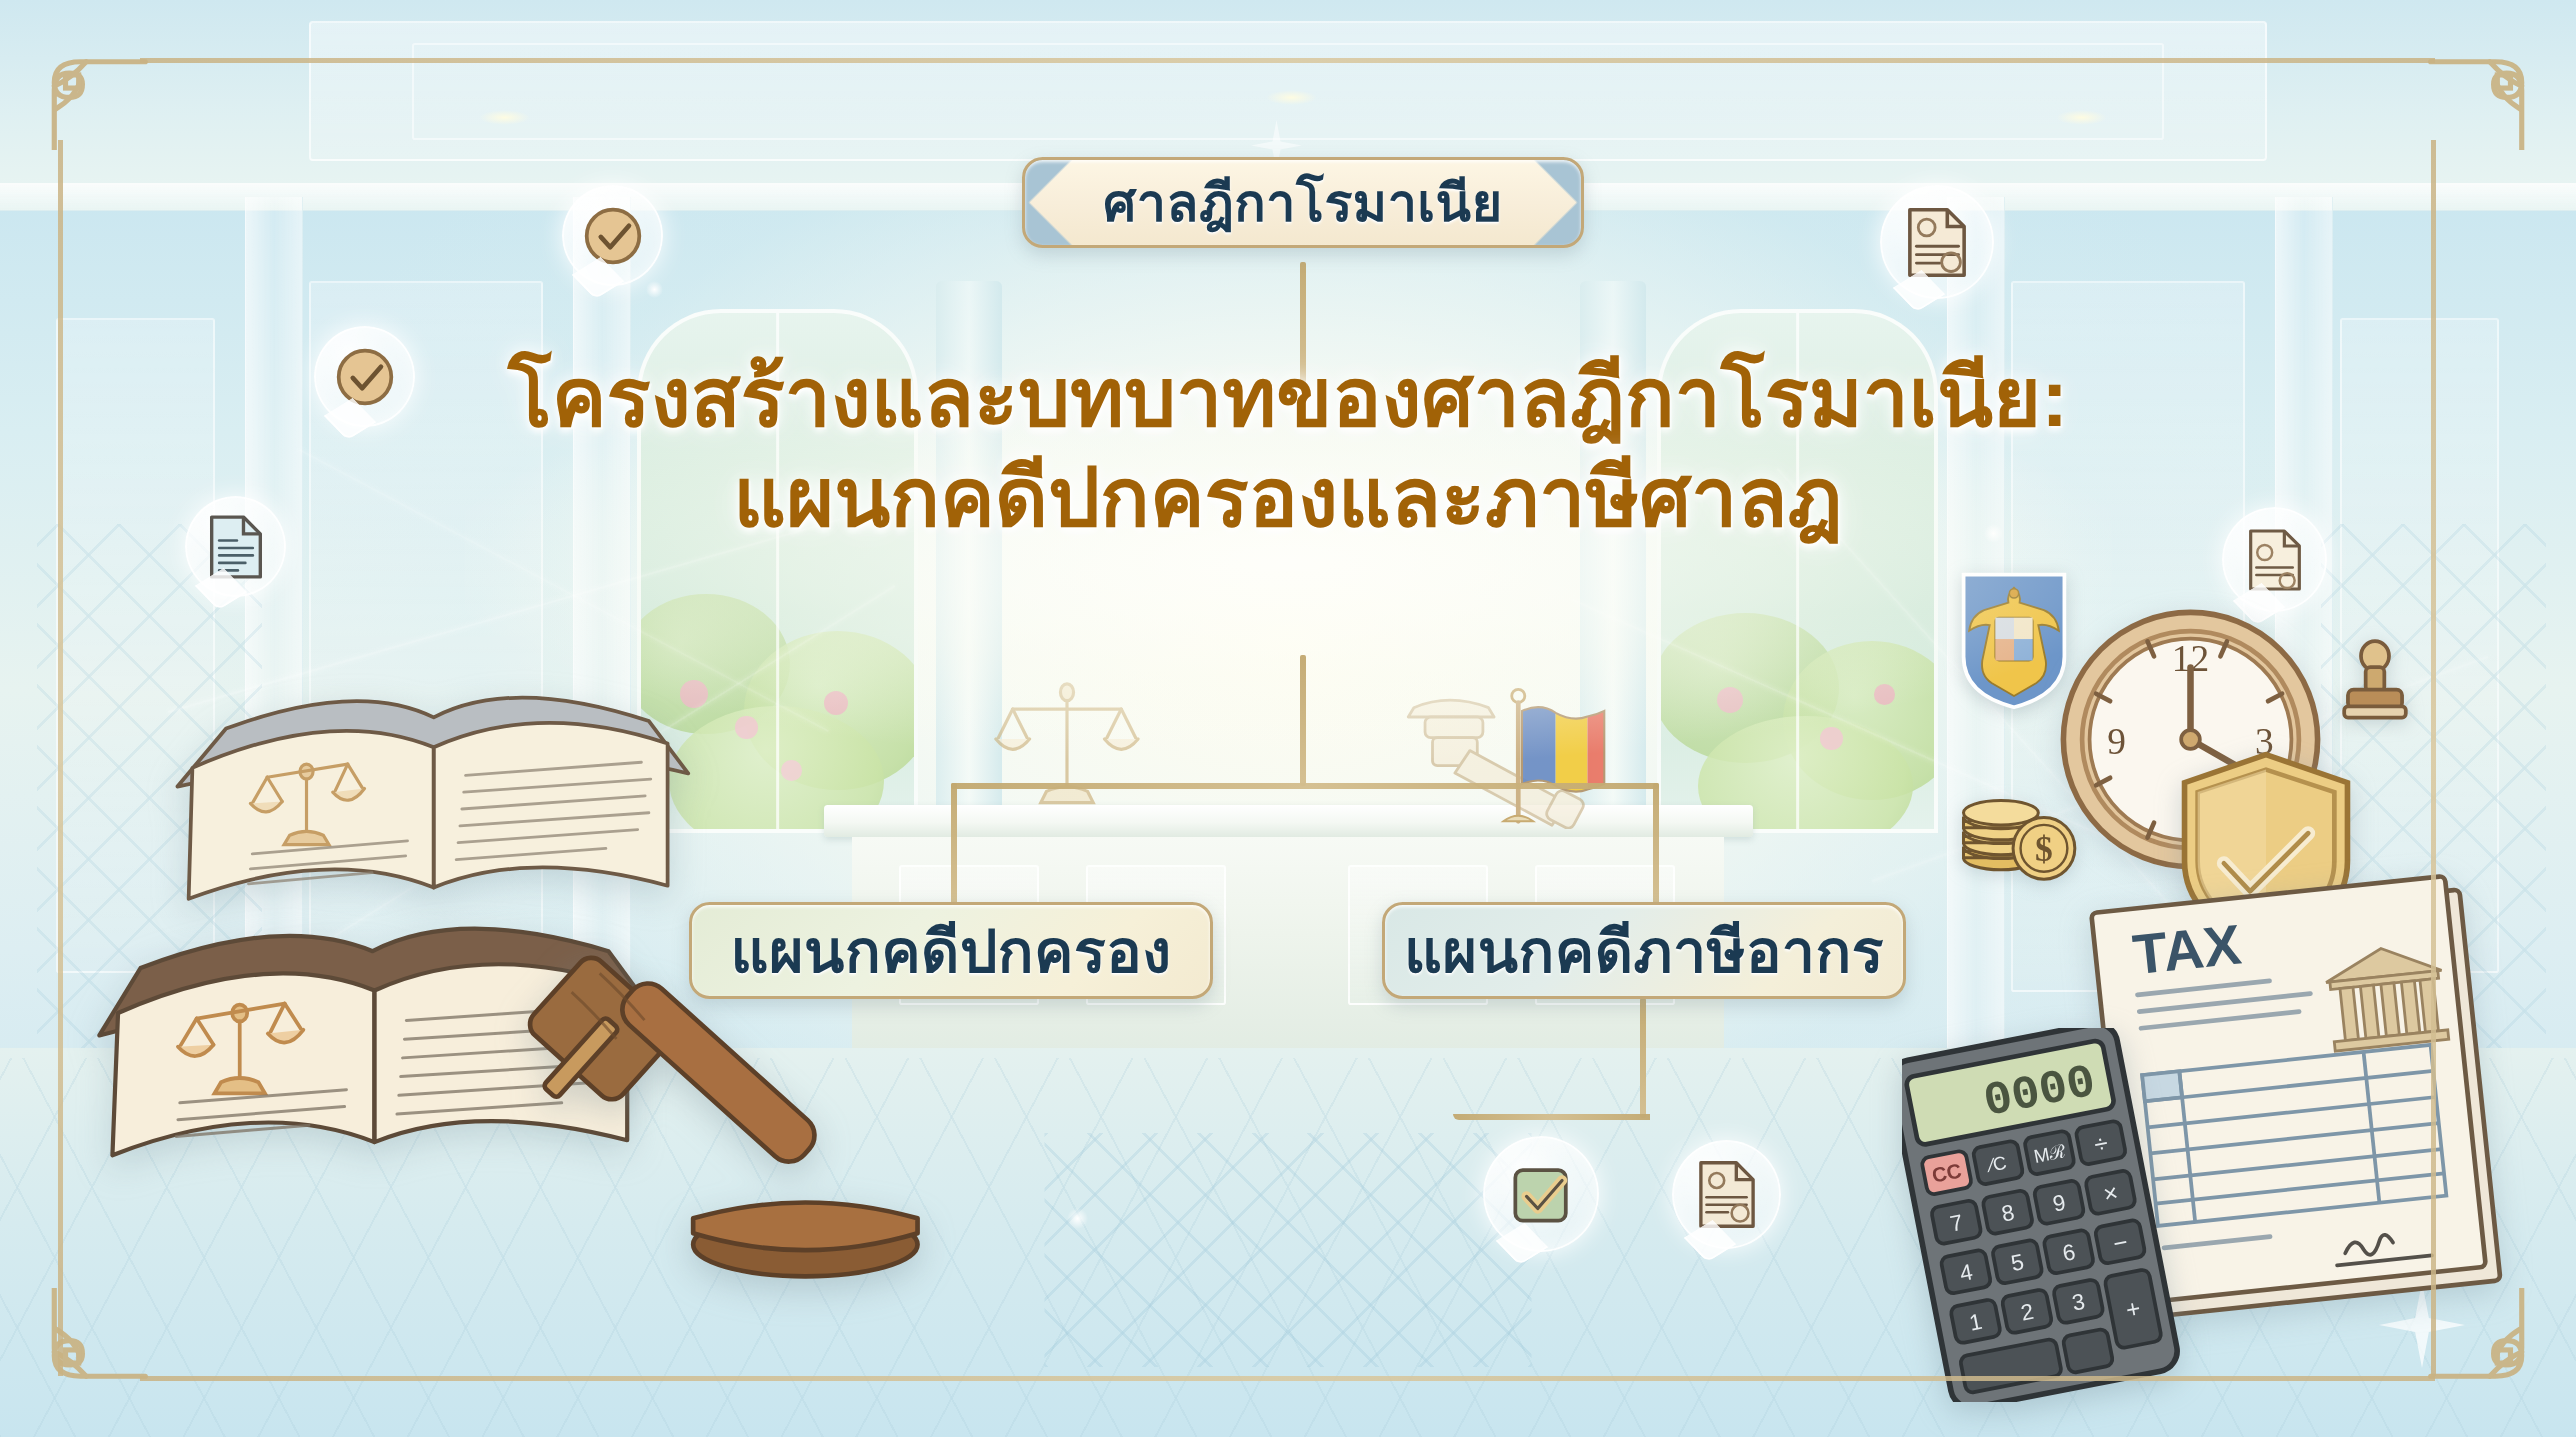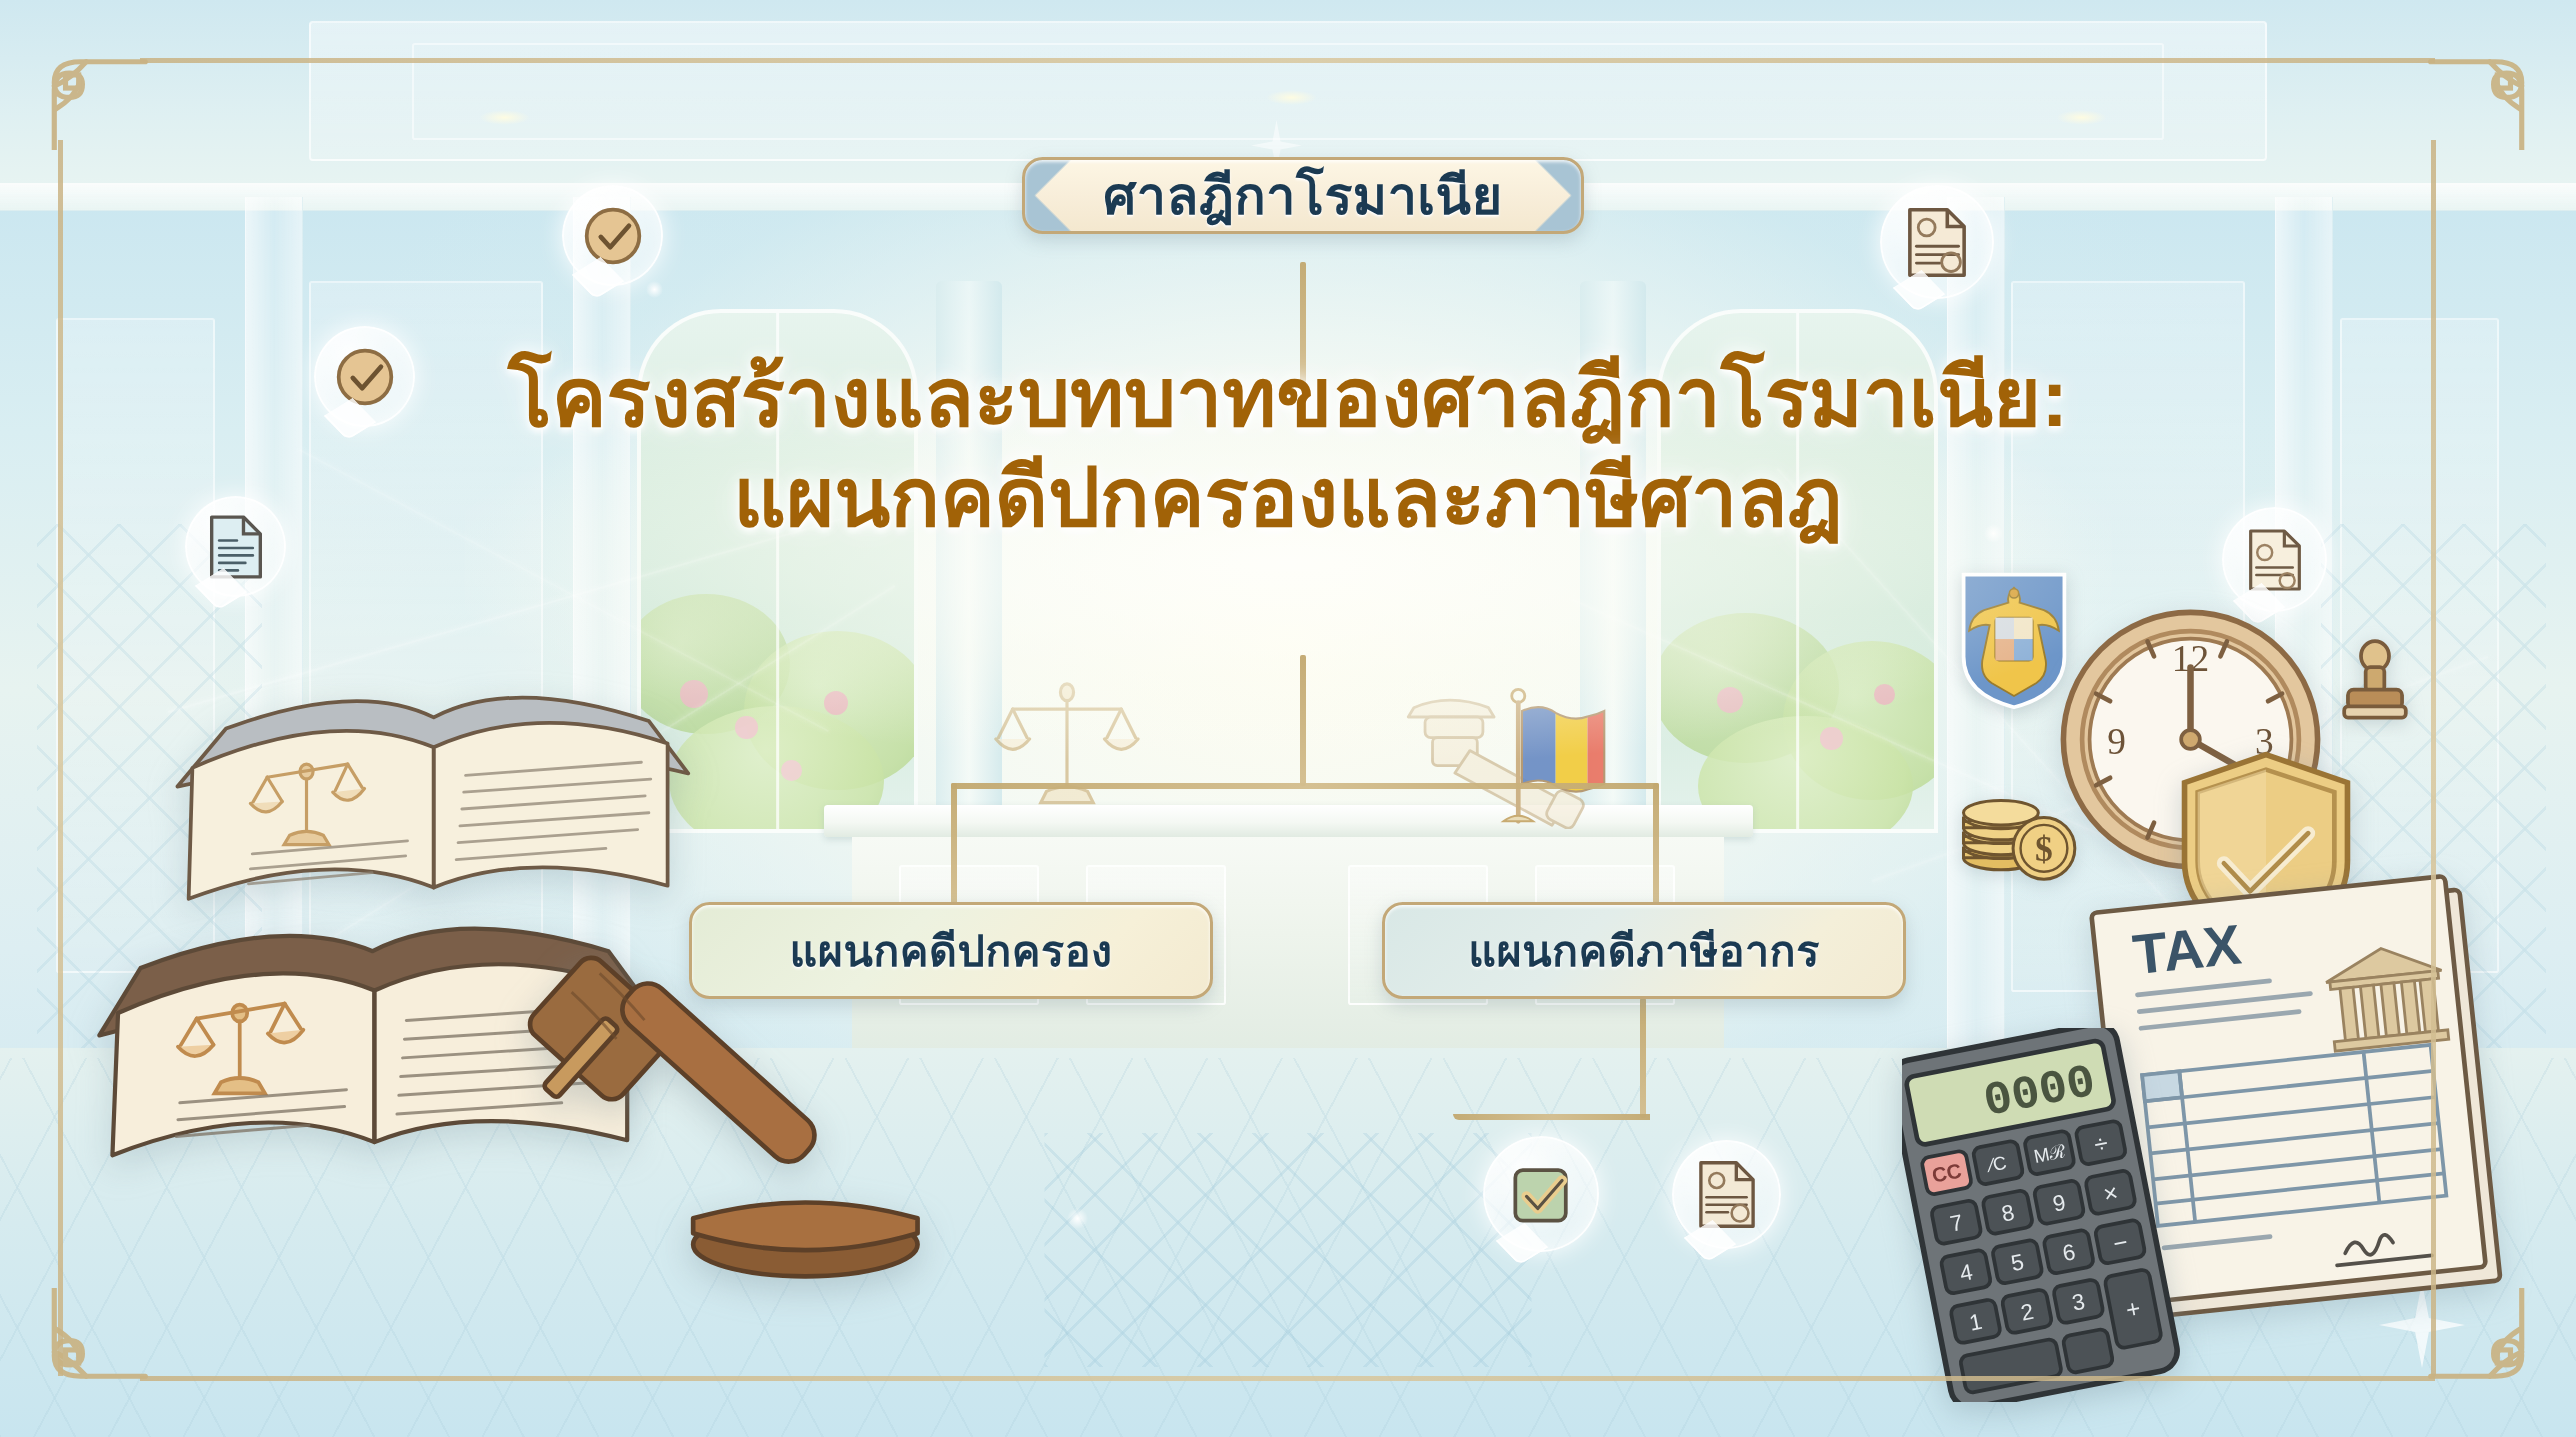--- a/index.html
+++ b/index.html
@@ -195,39 +195,39 @@
   }
   .node-label {
     position:relative;
     font-weight:700;
     color:#1b3a52;
     letter-spacing:0.5px;
     text-shadow: 0 1.9px 2.8px rgba(255,255,255,.9), 0 0.9px 0 rgba(255,255,255,.8);
     white-space:nowrap;
   }
   #node-root {
-    left:1022px; top:157px; width:562px; height:77px;
+    left:1022px; top:157px; width:562px; height:91px;
     background:
       linear-gradient(135deg, #a8c4d4 0%, #a8c4d4 7%, rgba(168,196,212,0) 7.5%),
       linear-gradient(-135deg, #a8c4d4 0%, #a8c4d4 7%, rgba(168,196,212,0) 7.5%),
       linear-gradient(45deg, #a8c4d4 0%, #a8c4d4 7%, rgba(168,196,212,0) 7.5%),
       linear-gradient(-45deg, #a8c4d4 0%, #a8c4d4 7%, rgba(168,196,212,0) 7.5%),
       linear-gradient(180deg,#fdf6e4 0%,#f8eeda 50%,#f4e8cf 100%);
   }
   #node-root .node-label { font-size:52px; }
 
   #node-admin {
     left:689px; top:902px; width:524px; height:97px;
     background: linear-gradient(135deg,#e4ecd6 0%,#edf2e0 40%,#f6f0d8 75%,#f3ead0 100%);
   }
   #node-tax {
     left:1382px; top:902px; width:524px; height:97px;
     background: linear-gradient(135deg,#d9e8e6 0%,#e2edea 38%,#f4efd9 76%,#f2ead2 100%);
   }
-  #node-admin .node-label, #node-tax .node-label { font-size:43px; }
+  #node-admin .node-label, #node-tax .node-label { font-size:59px; }
 
   
   .headline {
     position:absolute; left:0; right:0; top:348px;
     text-align:center;
     pointer-events:none;
   }
   .headline-line {
     font-weight:700;
     font-size:82px;

